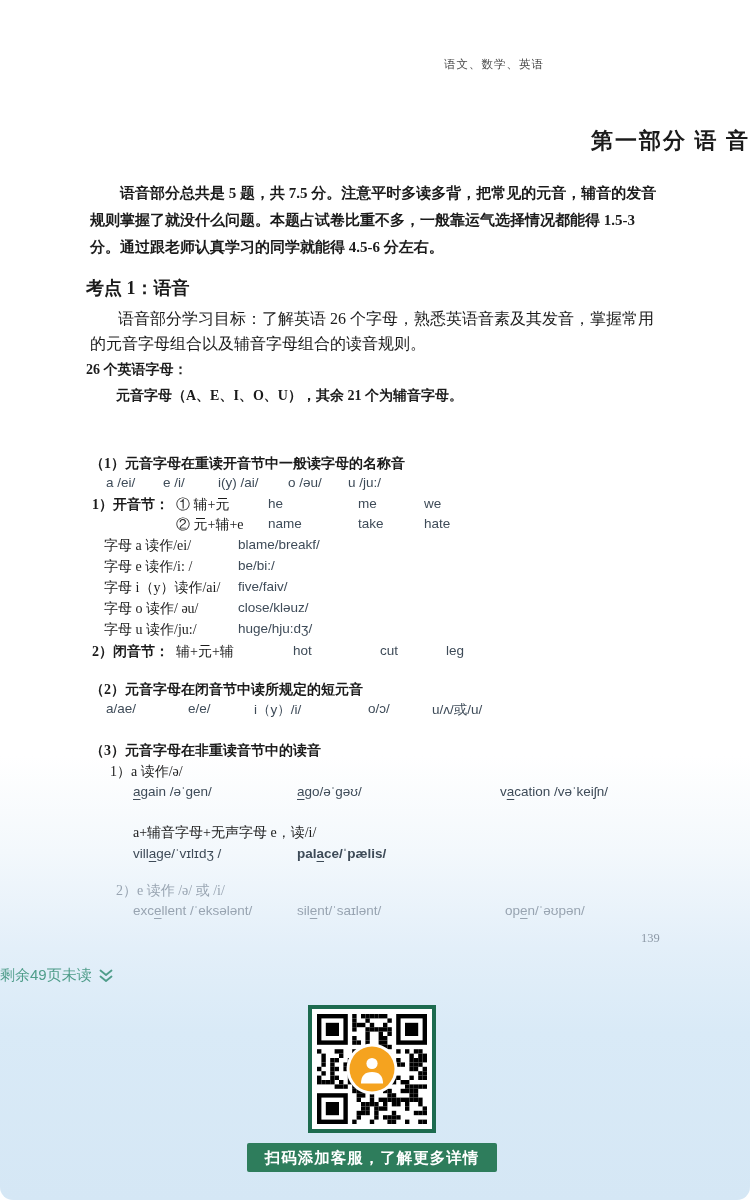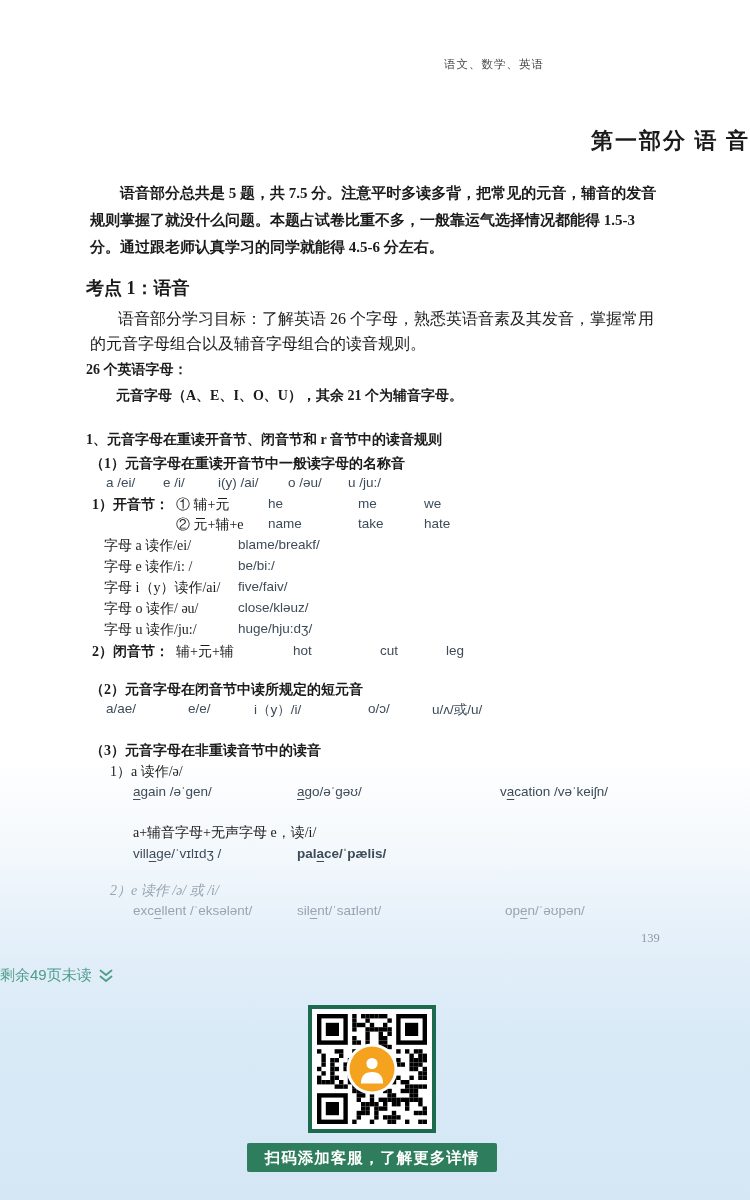--- a/index.html
+++ b/index.html
@@ -1,18 +1,18 @@
 <!DOCTYPE html>
 <html><head>
 <meta charset="utf-8">
 <style>
   html,body{margin:0;padding:0;background:#fff;}
   .page{position:relative;width:750px;height:1200px;overflow:hidden;
     background:linear-gradient(180deg,#ffffff 0%,#ffffff 63%,#f3f8fc 71%,#e3eff9 79%,#d9eaf7 86%,#d5e7f5 100%);
-    font-family:"Liberation Serif","DejaVu Serif",serif;color:#1b1b1b;}
+    font-family:"Liberation Serif","DejaVu Serif",serif;color:#1b1b1b;border-radius:13px;}
   .abs{position:absolute;white-space:nowrap;}
   .row{position:absolute;left:0;width:750px;height:22px;}
   .row>span{position:absolute;white-space:nowrap;top:0;}
   .cn{font-size:14px;color:#1b1b1b;}
   .b{font-weight:bold;}
   .en{font-family:"Liberation Sans","DejaVu Sans",sans-serif;font-size:13.5px;color:#3e4b58;}
   u{text-decoration-thickness:1px;text-underline-offset:2.5px;}
   .faded{color:#98a4b1 !important;}
   .subjects{top:57px;left:444px;font-size:11.5px;color:#4b4b4b;letter-spacing:1px;}
   .title{top:126px;left:0;width:750px;text-align:right;font-size:22px;font-weight:bold;letter-spacing:2px;}
@@ -37,21 +37,20 @@
   <div class="abs title">第一部分 语 音</div>
 
   <div class="abs intro">语音部分总共是 5 题，共 7.5 分。注意平时多读多背，把常见的元音，辅音的发音规则掌握了就没什么问题。本题占试卷比重不多，一般靠运气选择情况都能得 1.5-3 分。通过跟老师认真学习的同学就能得 4.5-6 分左右。</div>
 
   <div class="abs kaodian">考点 1：语音</div>
   <div class="abs goal">语音部分学习目标：了解英语 26 个字母，熟悉英语音素及其发音，掌握常用的元音字母组合以及辅音字母组合的读音规则。</div>
 
   <div class="abs cn b" style="top:361px;left:86px;">26 个英语字母：</div>
   <div class="abs cn b" style="top:387px;left:116px;">元音字母（A、E、I、O、U），其余 21 个为辅音字母。</div>
 
-  <div class="abs cn b" style="top:431px;left:86px;">1、元音字母在重读开音节、闭音节和 r 音节中的读音规则</div>
   <div class="abs cn b" style="top:455px;left:90px;">（1）元音字母在重读开音节中一般读字母的名称音</div>
 
   <div class="row" style="top:475px;">
     <span class="en" style="left:106px;">a /ei/</span>
     <span class="en" style="left:163px;">e /i/</span>
     <span class="en" style="left:218px;">i(y) /ai/</span>
     <span class="en" style="left:288px;">o /əu/</span>
     <span class="en" style="left:348px;">u  /ju:/</span>
   </div>
 
@@ -114,21 +113,21 @@
     <span class="en" style="left:133px;"><span></span><u>a</u><span>gain /əˈgen/</span></span>
     <span class="en" style="left:297px;"><span></span><u>a</u><span>go/əˈgəʊ/</span></span>
     <span class="en" style="left:500px;"><span>v</span><u>a</u><span>cation /vəˈkeiʃn/</span></span>
   </div>
   <div class="abs cn" style="top:824px;left:133px;">a+辅音字母+无声字母 e，读/i/</div>
   <div class="row" style="top:846px;">
     <span class="en" style="left:133px;"><span>vill</span><u>a</u><span>ge/ˈvɪlɪdʒ /</span></span>
     <span class="en" style="left:297px;font-weight:bold;"><span>pal</span><u>a</u><span>ce/ˈpælis/</span></span>
   </div>
 
-  <div class="abs cn faded" style="top:882px;left:110px;font-style:italic;">2）e 读作 /ə/ 或 /i/</div>
+  <div class="abs cn faded" style="top:882px;left:116px;">2）e 读作 /ə/ 或 /i/</div>
   <div class="row" style="top:903px;text-decoration:underline;">
     <span class="en faded" style="left:133px;"><span>exc</span><u>e</u><span>llent /ˈeksələnt/</span></span>
     <span class="en faded" style="left:297px;"><span>sil</span><u>e</u><span>nt/ˈsaɪlənt/</span></span>
     <span class="en faded" style="left:505px;"><span>op</span><u>e</u><span>n/ˈəʊpən/</span></span>
   </div>
 
   <div class="abs pagenum">139</div>
 
   <div class="readmore">
     <span class="readmore-label">剩余49页未读</span>

